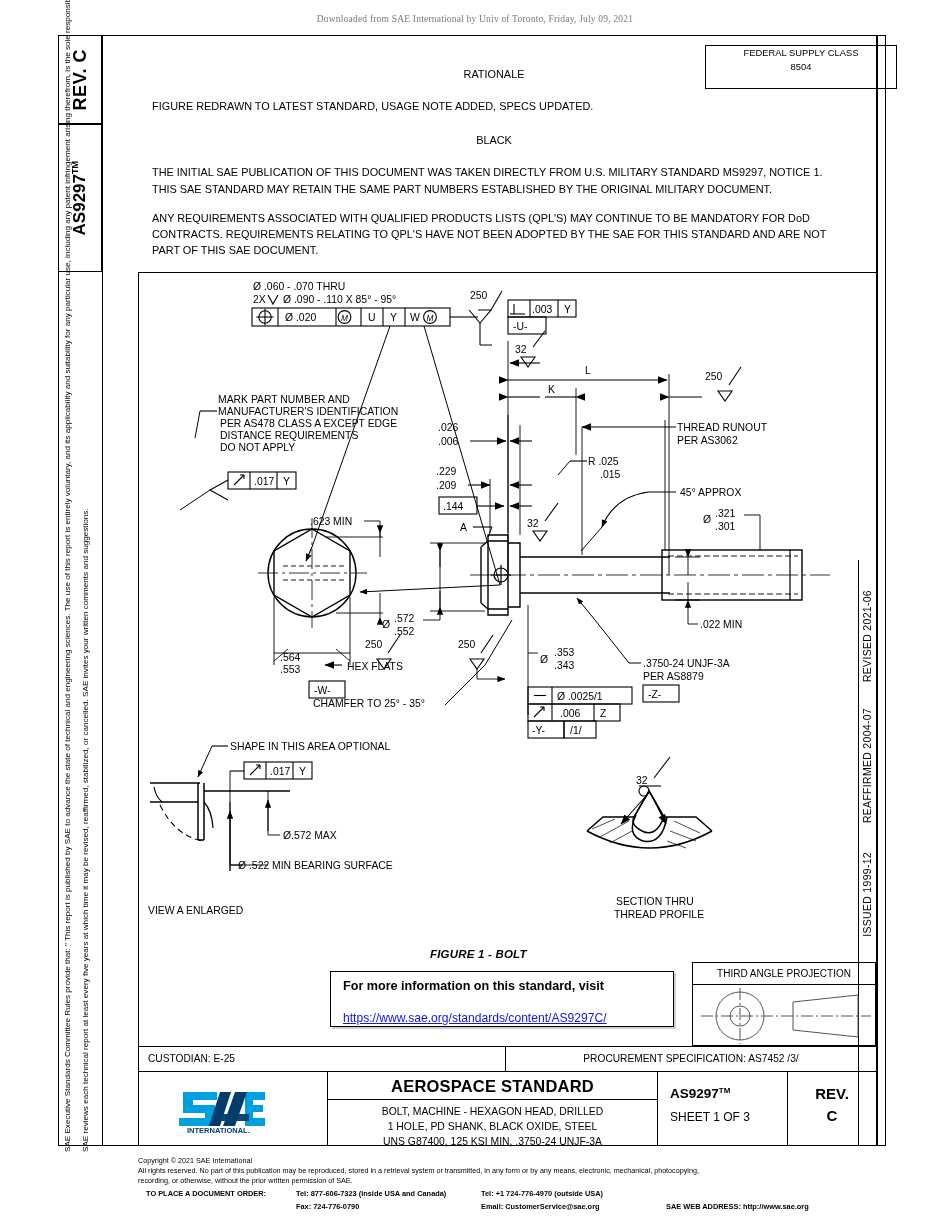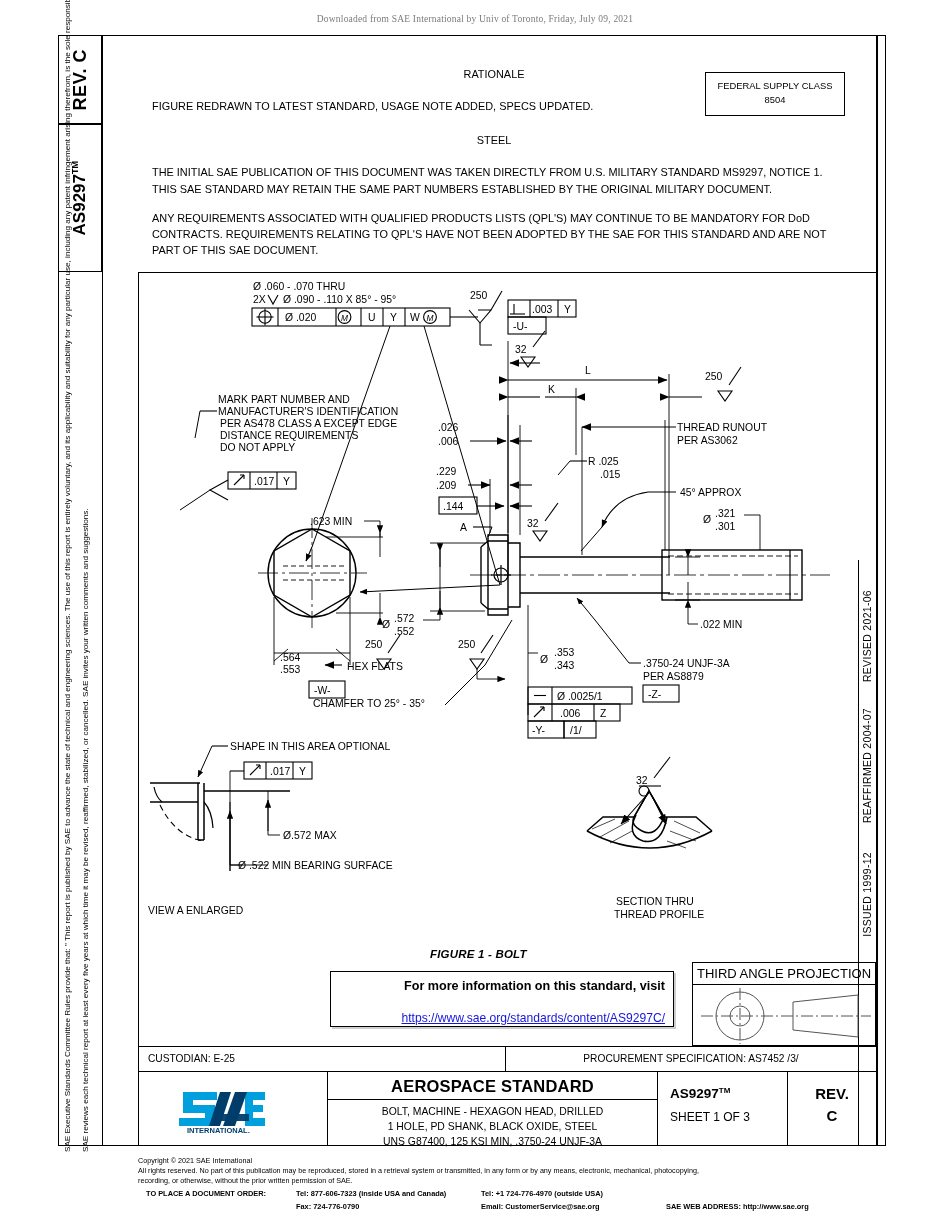--- a/index.html
+++ b/index.html
@@ -94,25 +94,23 @@
   }
   .vdiv-right {
     position: absolute; left: 858px; top: 560px;
     width: 0; height: 586px;
     border-left: 1.4px solid #000;
   }
 
   
   #fsc-box {
     position: absolute; left: 705px; top: 45px;
-    width: 140px; height: 44px;
+    width: 192px; height: 44px;
     border: 1.3px solid #000; box-sizing: border-box;
     text-align: center; font-size: 9.4px; line-height: 1.45;
-    padding-top: 6px;
-    margin-top: 27px;
   }
 
   
   #text-block {
     position: absolute; left: 152px; top: 66px;
     width: 700px;
     font-size: 10.9px; line-height: 1.48;
   }
   #text-block .ctr { text-align: center; }
   #text-block p { margin: 0 16px 13px 0; }
@@ -136,37 +134,36 @@
     letter-spacing: .2px;
   }
   #link-box {
     position: absolute; left: 330px; top: 971px;
     width: 344px; height: 56px;
     border: 1.6px solid #000;
     box-sizing: border-box;
     box-shadow: 2px 2px 0 #cfcfcf;
     background: #fff;
     padding: 7px 8px 0 12px;
-    text-align: right;
   }
   #link-box .lb-title { font-size: 12.6px; font-weight: bold; }
   #link-box a {
     font-size: 12.1px; color: #1414dd; text-decoration: underline;
     display: inline-block; margin-top: 18px;
   }
 
   
   #tap-box {
     position: absolute; left: 692px; top: 962px;
     width: 184px; height: 84px;
     border: 1.3px solid #000; box-sizing: border-box;
   }
   #tap-title {
     height: 21px; border-bottom: 1.3px solid #000;
-    text-align: center; font-size: 13px; line-height: 21px;
+    text-align: center; font-size: 10px; line-height: 21px;
   }
 
   
   #cust-row {
     position: absolute; left: 138px; top: 1046px;
     width: 738px; height: 26px;
     border-top: 1.4px solid #000; border-bottom: 1.4px solid #000;
     box-sizing: border-box;
     display: flex;
   }
@@ -263,21 +260,21 @@
   </div>
 
   <div id="fsc-box">
     <div>FEDERAL SUPPLY CLASS</div>
     <div>8504</div>
   </div>
 
   <div id="text-block">
     <p class="ctr" style="margin-bottom:16px">RATIONALE</p>
     <p style="margin-bottom:18px">FIGURE REDRAWN TO LATEST STANDARD, USAGE NOTE ADDED, SPECS UPDATED.</p>
-    <p class="ctr" style="margin-bottom:16px">STEEL</p>
+    <p class="ctr" style="margin-bottom:16px">BLACK</p>
     <p>THE INITIAL SAE PUBLICATION OF THIS DOCUMENT WAS TAKEN DIRECTLY FROM U.S. MILITARY STANDARD MS9297, NOTICE 1. THIS SAE STANDARD MAY RETAIN THE SAME PART NUMBERS ESTABLISHED BY THE ORIGINAL MILITARY DOCUMENT.</p>
     <p>ANY REQUIREMENTS ASSOCIATED WITH QUALIFIED PRODUCTS LISTS (QPL'S) MAY CONTINUE TO BE MANDATORY FOR DoD CONTRACTS. REQUIREMENTS RELATING TO QPL'S HAVE NOT BEEN ADOPTED BY THE SAE FOR THIS STANDARD AND ARE NOT PART OF THIS SAE DOCUMENT.</p>
   </div>
 
   <div id="drawing">
     <svg width="736" height="668" viewBox="0 0 736 668" xmlns="http://www.w3.org/2000/svg">
       <defs>
         <marker id="ar" markerWidth="9" markerHeight="7" refX="8.5" refY="3.5" orient="auto">
           <path d="M0,0 L9,3.5 L0,7 Z" fill="#000"></path>
         </marker>

